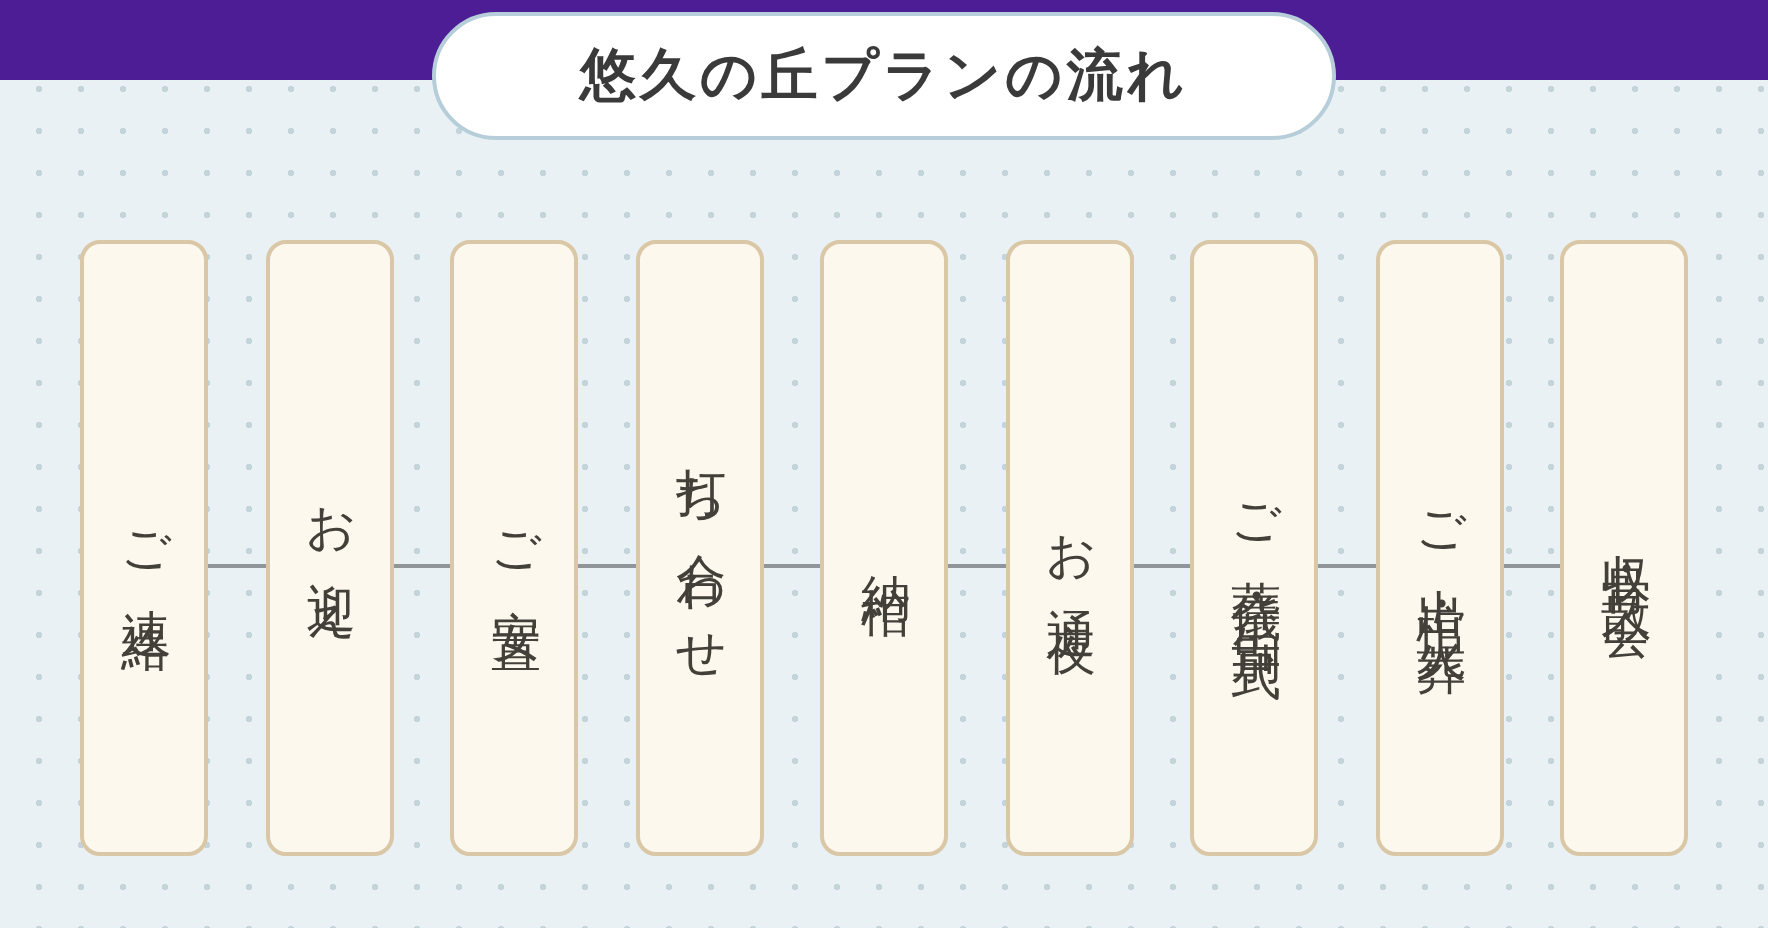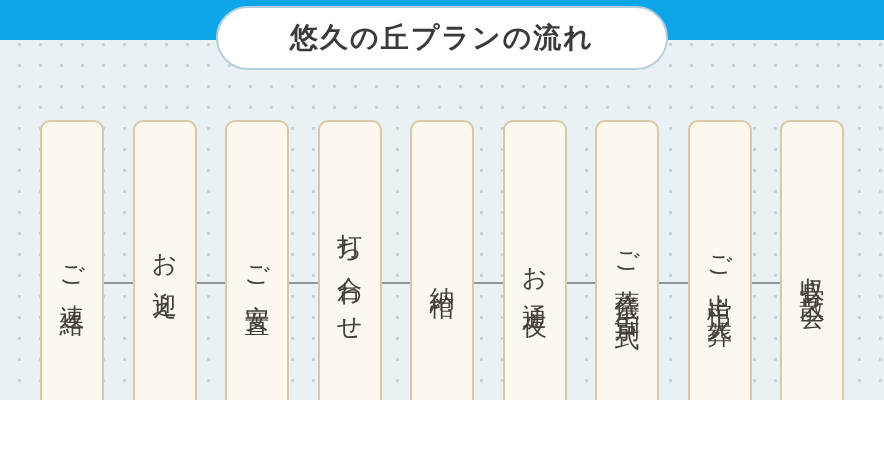--- a/index.html
+++ b/index.html
@@ -4,22 +4,22 @@
 <style>
   * { box-sizing: border-box; margin: 0; padding: 0; }
   html, body { width: 884px; height: 464px; }
   body {
     font-family: "Liberation Sans", sans-serif;
     background: #ffffff;
   }
   .canvas {
     position: relative;
     width: 884px;
-    height: 400px;
-    background: #0ea5e9;
+    height: 464px;
+    background: #4c1d95;
     overflow: hidden;
   }
   .dotted-bg {
     position: absolute;
     left: 0;
     top: 40px;
     width: 884px;
     height: 424px;
     background-color: #eaf1f4;
     background-image: radial-gradient(circle, #c3d4da 1.6px, transparent 1.7px);

